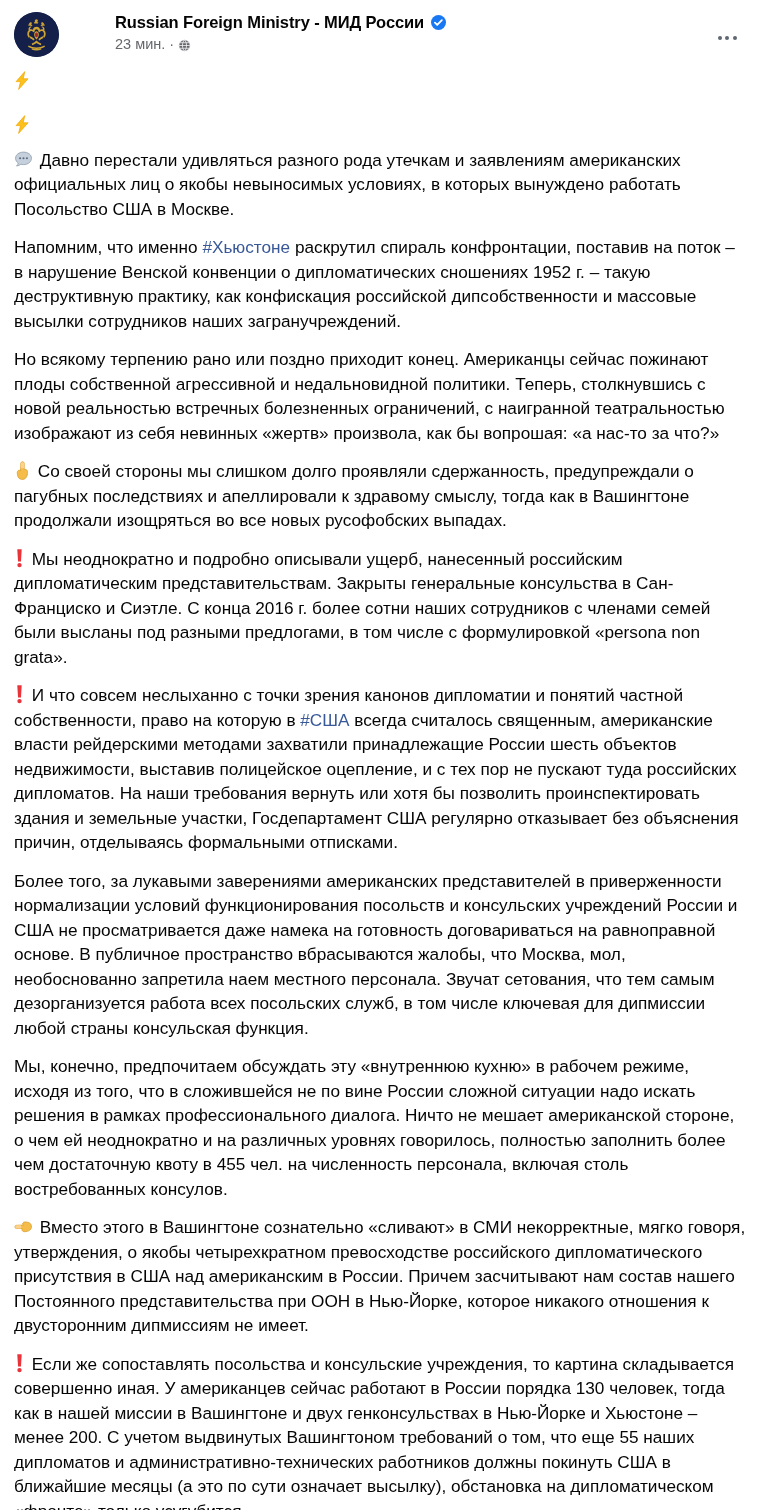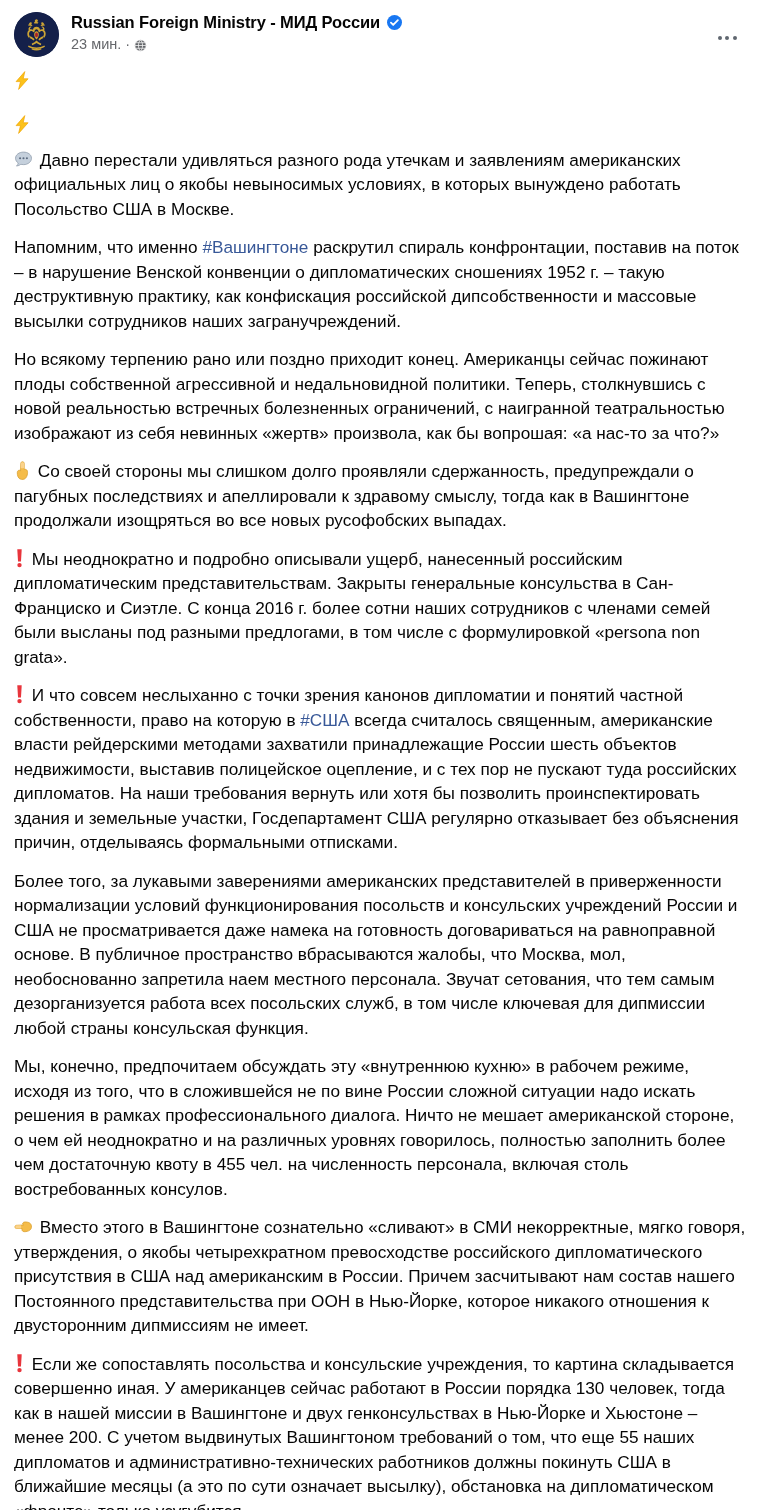--- a/index.html
+++ b/index.html
@@ -40,20 +40,21 @@
     justify-content: center;
     overflow: hidden;
   }
   .avatar svg { display: block; }
 
   .header-text {
     display: flex;
     flex-direction: column;
     justify-content: center;
     padding-top: 1px;
+    margin-left: 44px;
   }
   .name-row {
     display: flex;
     align-items: center;
     line-height: 19px;
   }
   .page-name {
     font-size: 16.5px;
     font-weight: bold;
     color: #050505;
@@ -203,21 +204,21 @@
           </svg><span style="display:inline-block;width:3px"></span><svg width="17" height="19" viewBox="0 0 17 19">
             <path d="M10.8 0.6L2.1 10.6h4.4L4.6 18.4 14.1 7.8H9.2z" fill="#fcc21b"></path>
             <path d="M10.8 0.6L2.1 10.6h4.4L4.6 18.4 14.1 7.8H9.2z" fill="none" stroke="#f0a500" stroke-width="0.7"></path>
           </svg></span> </div>
       <div class="para"><span class="emo"><svg width="19" height="19" viewBox="0 0 20 20">
             <path d="M10 2.2c-4.7 0-8.4 2.9-8.4 6.5 0 2 1.1 3.8 2.9 5-.2 1.2-.9 2.3-1.9 3.2 1.9-.2 3.5-.9 4.6-1.8 0.9.2 1.8.3 2.8.3 4.7 0 8.4-2.9 8.4-6.7S14.7 2.2 10 2.2z" fill="#c5d0dc" stroke="#8d9aab" stroke-width="0.8"></path>
             <circle cx="6.4" cy="8.6" r="1.1" fill="#5b6b7f"></circle>
             <circle cx="10" cy="8.6" r="1.1" fill="#5b6b7f"></circle>
             <circle cx="13.6" cy="8.6" r="1.1" fill="#5b6b7f"></circle>
           </svg></span> <span>Давно перестали удивляться разного рода утечкам и заявлениям американских официальных лиц о якобы невыносимых условиях, в которых вынуждено работать Посольство США в Москве.</span></div>
-      <div class="para"><span>Напомним, что именно </span><span class="hashtag">#Вашингтоне</span><span> раскрутил спираль конфронтации, поставив на поток – в нарушение Венской конвенции о дипломатических сношениях 1952 г. – такую деструктивную практику, как конфискация российской дипсобственности и массовые высылки сотрудников наших загранучреждений.</span></div>
+      <div class="para"><span>Напомним, что именно </span><span class="hashtag">#Хьюстоне</span><span> раскрутил спираль конфронтации, поставив на поток – в нарушение Венской конвенции о дипломатических сношениях 1952 г. – такую деструктивную практику, как конфискация российской дипсобственности и массовые высылки сотрудников наших загранучреждений.</span></div>
       <div class="para"><span>Но всякому терпению рано или поздно приходит конец. Американцы сейчас пожинают плоды собственной агрессивной и недальновидной политики. Теперь, столкнувшись с новой реальностью встречных болезненных ограничений, с наигранной театральностью изображают из себя невинных «жертв» произвола, как бы вопрошая: «а нас-то за что?»</span></div>
       <div class="para"><span class="emo"><svg width="17" height="19" viewBox="0 0 18 20">
             <path d="M7.2 2.5c0-1 .8-1.8 1.8-1.8s1.8.8 1.8 1.8v6.3c1.1-.3 2.4.1 3 1 .8 1.2.6 3.3.2 5-.4 1.8-1.6 3.7-3.1 4.3-1.8.7-4.2.4-5.5-.8-1.1-1-1.6-2.6-1.8-4.1-.2-1.3-.2-2.6.2-3.4.4-.8 1.2-1.2 1.9-1.1.5.1.9.4 1.2.9z" fill="#f5bc49" stroke="#d99d2a" stroke-width="0.8"></path>
             <path d="M7.2 2.8c0-.9.8-1.5 1.8-1.5s1.8.7 1.8 1.5v4.9H7.2z" fill="#fbd38b"></path>
           </svg></span> <span>Со своей стороны мы слишком долго проявляли сдержанность, предупреждали о пагубных последствиях и апеллировали к здравому смыслу, тогда как в Вашингтоне продолжали изощряться во все новых русофобских выпадах.</span></div>
       <div class="para"><span class="emo"><svg width="11" height="20" viewBox="0 0 11 20">
             <path d="M3.3 1.3h4.4l-.7 12.1H4z" fill="#e8353c"></path>
             <circle cx="5.5" cy="17.1" r="2.2" fill="#e8353c"></circle>
           </svg></span> <span>Мы неоднократно и подробно описывали ущерб, нанесенный российским дипломатическим представительствам. Закрыты генеральные консульства в Сан-Франциско и Сиэтле. С конца 2016 г. более сотни наших сотрудников с членами семей были высланы под разными предлогами, в том числе с формулировкой «persona non grata».</span></div>
       <div class="para"><span class="emo"><svg width="11" height="20" viewBox="0 0 11 20">

